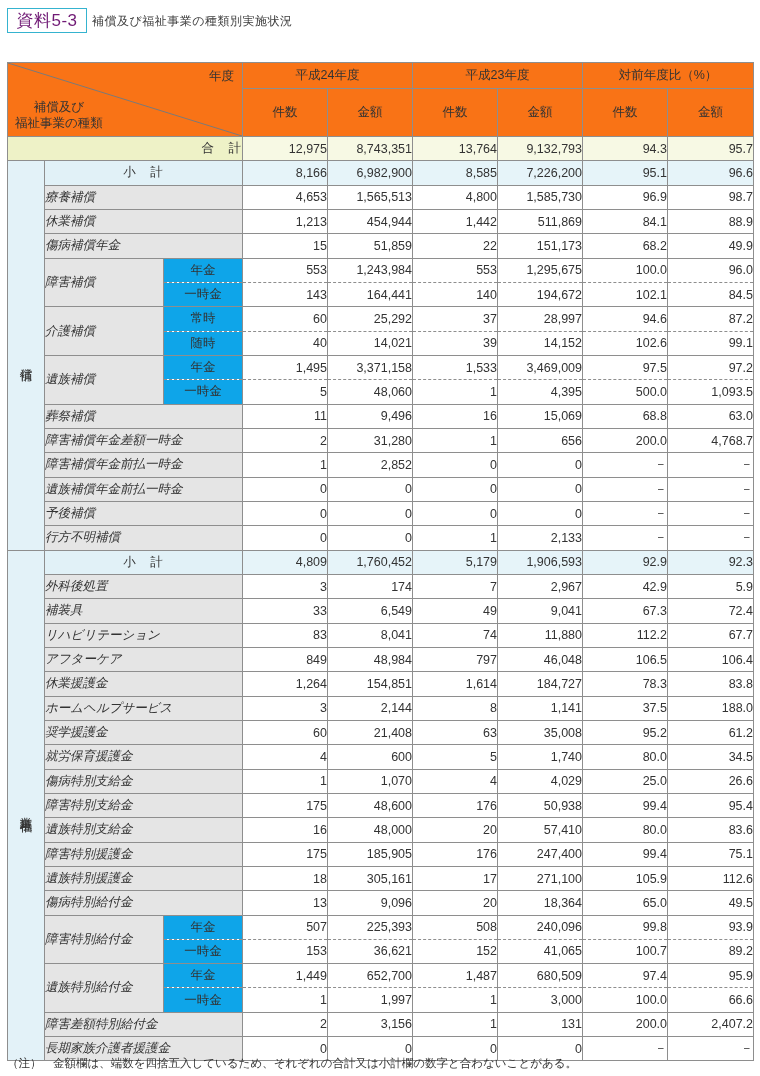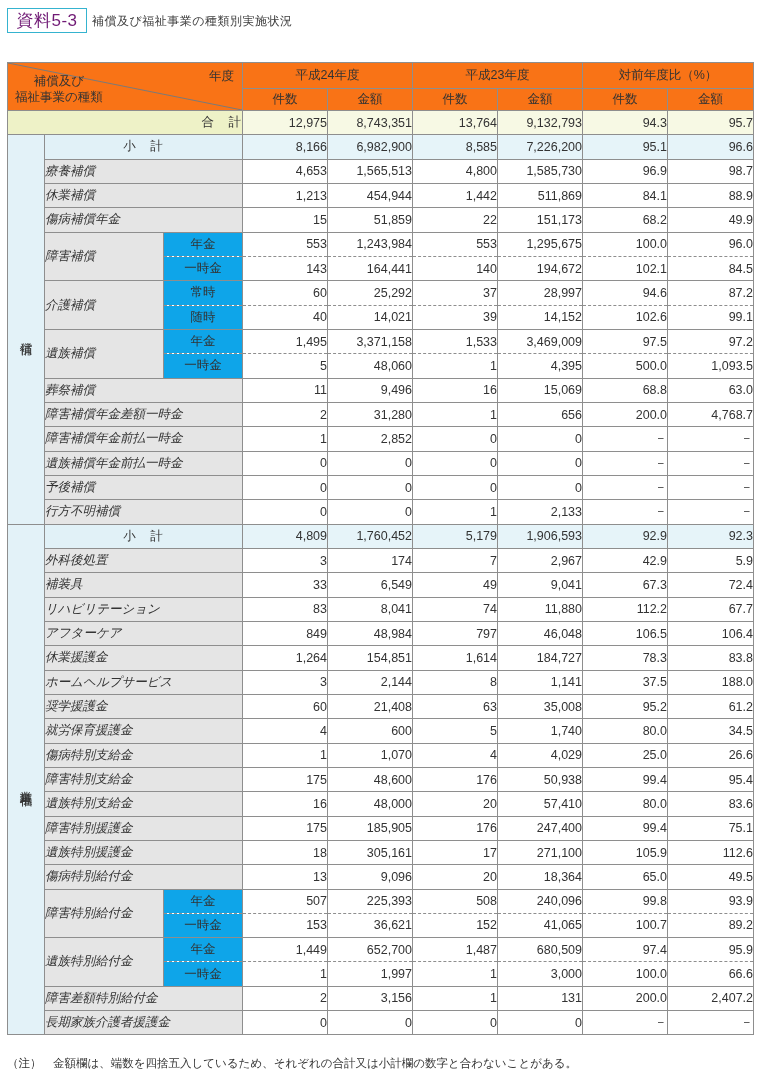--- a/index.html
+++ b/index.html
@@ -22,21 +22,21 @@
   table.main {
     position:absolute; left:7px; top:62px; width:746px;
     border-collapse:collapse; table-layout:fixed; font-size:12.5px;
     border:1.5px solid #8c8c8c;
   }
   table.main td, table.main th {
     border:1px solid #8e8e8e; padding:0; overflow:hidden; white-space:nowrap;
   }
   table.main th { background:#f97316; font-weight:normal; color:#333; text-align:center; }
   tr.h1 { height:26px; }
-  tr.h2 { height:22px; }
+  tr.h2 { height:48px; }
   tbody tr { height:24.34px; }
   th.corner { position:relative; text-align:left; vertical-align:top; }
   th.corner svg { position:absolute; left:0; top:0; width:100%; height:100%; }
   .corner-year { position:absolute; right:8px; top:5px; font-size:12.5px; }
   .corner-kind { position:absolute; left:7px; bottom:5px; font-size:12.5px; line-height:16px; }
   .corner-kind span { display:block; }
   td.num { text-align:right; padding-right:8px; background:#ffffff; }
   td.name { text-align:left; padding-left:8px; background:#e5e5e5;font-style:italic; }
   td.sub { text-align:center; background:#0ea5e9; }
   td.total-label { background:#eef2c7; text-align:right; letter-spacing:1px; }

